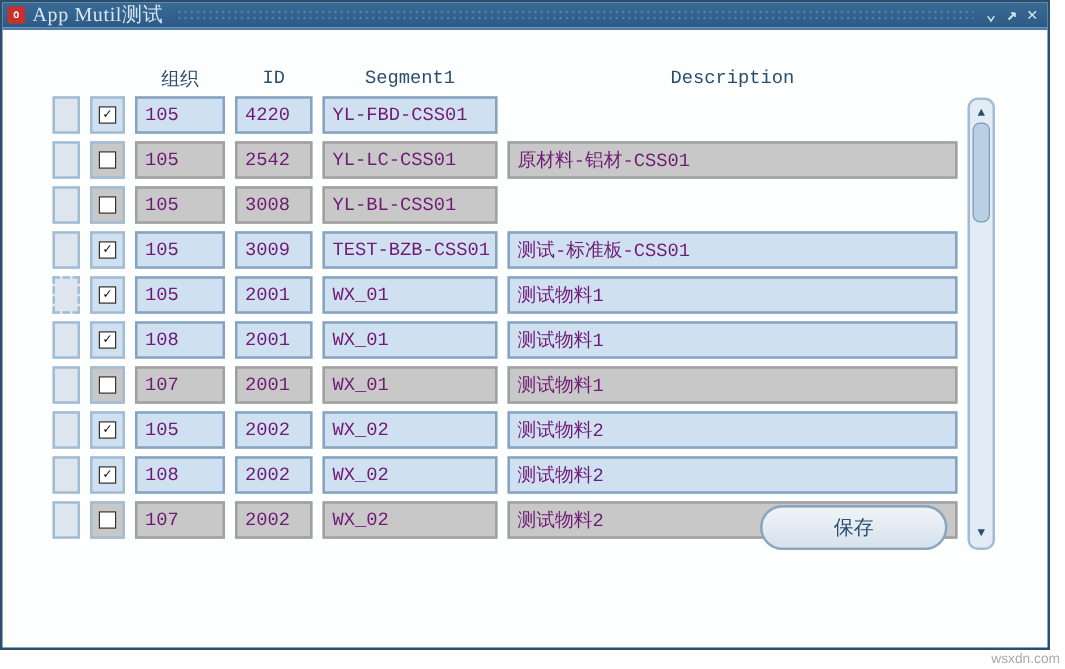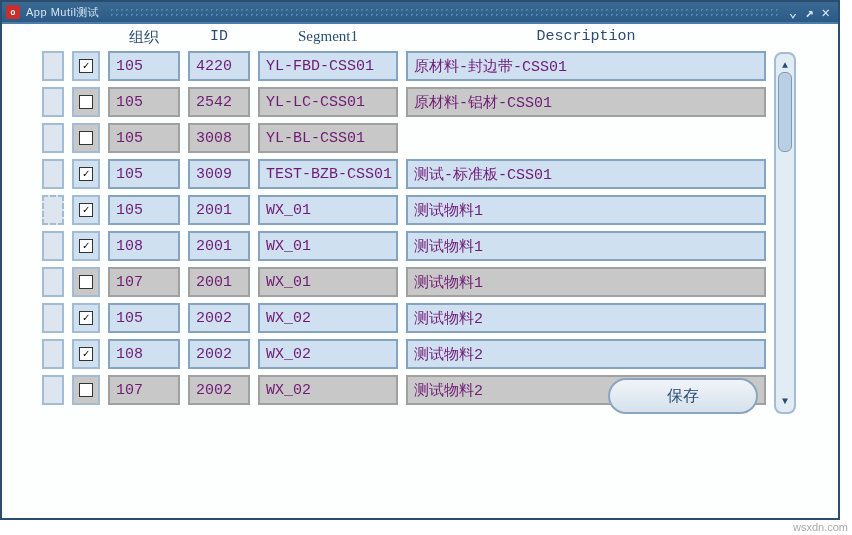--- a/index.html
+++ b/index.html
@@ -35,22 +35,22 @@
       border-radius: 2px;
       margin-right: 6px;
       display: inline-flex;
       align-items: center;
       justify-content: center;
       color: #fff;
       font-size: 8px;
       font-weight: bold;
     }
     .titlebar .title {
-      font-family: Liberation Sans, sans-serif;
-      font-size: 11px;
+      font-family: Liberation Serif, serif;
+      font-size: 16px;
       letter-spacing: 0.5px;
     }
     .titlebar .spacer {
       flex: 1;
       margin: 0 10px;
       height: 10px;
       background-image: radial-gradient(circle, #5a88b4 1px, transparent 1px);
       background-size: 5px 5px;
       background-position: 0 0;
     }
@@ -60,42 +60,42 @@
       align-items: center;
       padding-right: 4px;
     }
     .win-controls span {
       color: #d6e6f4;
       cursor: pointer;
       font-size: 14px;
       font-weight: bold;
     }
     .content {
-      padding: 4px 25px 10px 40px;
+      padding: 30px 25px 10px 40px;
       position: relative;
     }
     .grid-wrap {
       display: flex;
       gap: 8px;
     }
     .grid-body {
       flex: 0 0 auto;
     }
     .headers {
       display: grid;
       grid-template-columns: 22px 28px 72px 62px 140px 360px;
       gap: 8px;
       margin-bottom: 4px;
       color: #2b4d6f;
       font-size: 15px;
     }
     .headers > div { text-align: center; }
     .headers .h-org { grid-column: 3; }
     .headers .h-id  { grid-column: 4; }
-    .headers .h-seg { grid-column: 5; font-family: Liberation Serif, serif; }
+    .headers .h-seg { grid-column: 5; }
     .headers .h-des { grid-column: 6; }
     .rows { position: relative; }
     .row {
       display: grid;
       grid-template-columns: 22px 28px 72px 62px 140px 360px;
       gap: 8px;
       margin-bottom: 6px;
       align-items: stretch;
     }
     .row-indicator {
@@ -228,21 +228,20 @@
         </div>
         <div class="rows" id="rows-container">
             <div class="row">
               <div class="row-indicator light"></div>
               <div class="cb-cell light">
                 <div class="checkbox">✓</div>
               </div>
               <div class="cell light">105</div>
               <div class="cell light">4220</div>
               <div class="cell light">YL-FBD-CSS01</div>
-              <div class="cell light">原材料-封边带-CSS01</div>
             </div>
             <div class="row">
               <div class="row-indicator dark"></div>
               <div class="cb-cell dark">
                 <div class="checkbox"></div>
               </div>
               <div class="cell dark">105</div>
               <div class="cell dark">2542</div>
               <div class="cell dark">YL-LC-CSS01</div>
               <div class="cell dark">原材料-铝材-CSS01</div>

